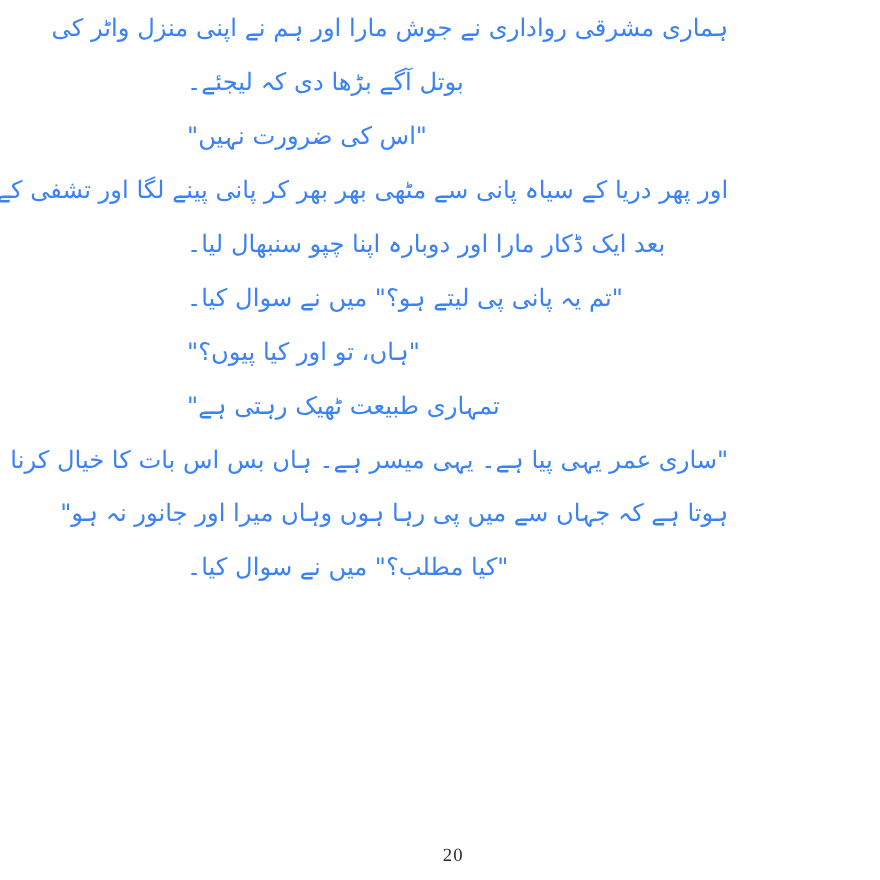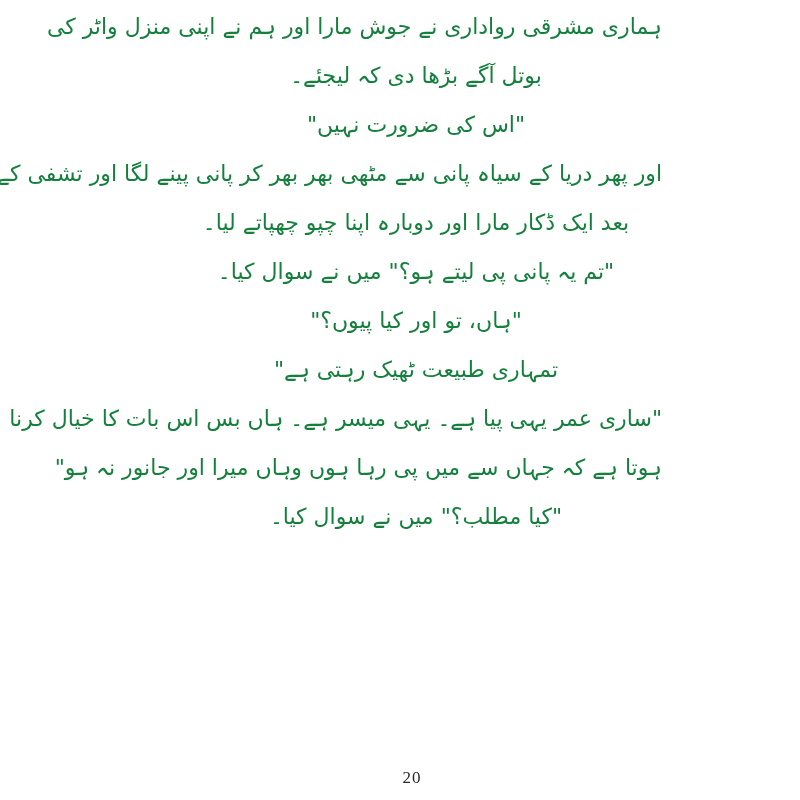--- a/index.html
+++ b/index.html
@@ -18,29 +18,29 @@
       position: absolute;
       inset: 0;
       background: #ffffff;
     }
     .text-block {
       position: absolute;
       top: 2px;
       left: 170px;
       width: 492px;
       direction: rtl;
-      color: #15803d;
+      color: #3b82f6;
       font-size: 22px;
       line-height: 49px;
       font-family: "DejaVu Sans", sans-serif;
     }
     .line {
       height: 49px;
       white-space: nowrap;
-      text-align: center;
+      text-align: left;
     }
     .line.l-just {
       text-align: justify;
       text-align-last: justify;
     }
     .page-number {
       position: absolute;
       top: 768px;
       left: 0;
       width: 800px;
@@ -55,21 +55,21 @@
 </head>
 <body>
 
 <div class="page">
 
   <div class="text-block">
     <div class="line l-just">ہماری مشرقی رواداری نے جوش مارا اور ہم نے اپنی منزل واٹر کی</div>
     <div class="line">بوتل آگے بڑھا دی کہ لیجئے۔</div>
     <div class="line">"اس کی ضرورت نہیں"</div>
     <div class="line l-just">اور پھر دریا کے سیاہ پانی سے مٹھی بھر بھر کر پانی پینے لگا اور تشفی کے</div>
-    <div class="line">بعد ایک ڈکار مارا اور دوبارہ اپنا چپو چھپاتے لیا۔</div>
+    <div class="line">بعد ایک ڈکار مارا اور دوبارہ اپنا چپو سنبھال لیا۔</div>
     <div class="line">"تم یہ پانی پی لیتے ہو؟" میں نے سوال کیا۔</div>
     <div class="line">"ہاں، تو اور کیا پیوں؟"</div>
     <div class="line">تمہاری طبیعت ٹھیک رہتی ہے"</div>
     <div class="line l-just">"ساری عمر یہی پیا ہے۔ یہی میسر ہے۔ ہاں بس اس بات کا خیال کرنا</div>
     <div class="line l-just">ہوتا ہے کہ جہاں سے میں پی رہا ہوں وہاں میرا اور جانور نہ ہو"</div>
     <div class="line">"کیا مطلب؟" میں نے سوال کیا۔</div>
   </div>
 
   <div class="page-number">20</div>
 

